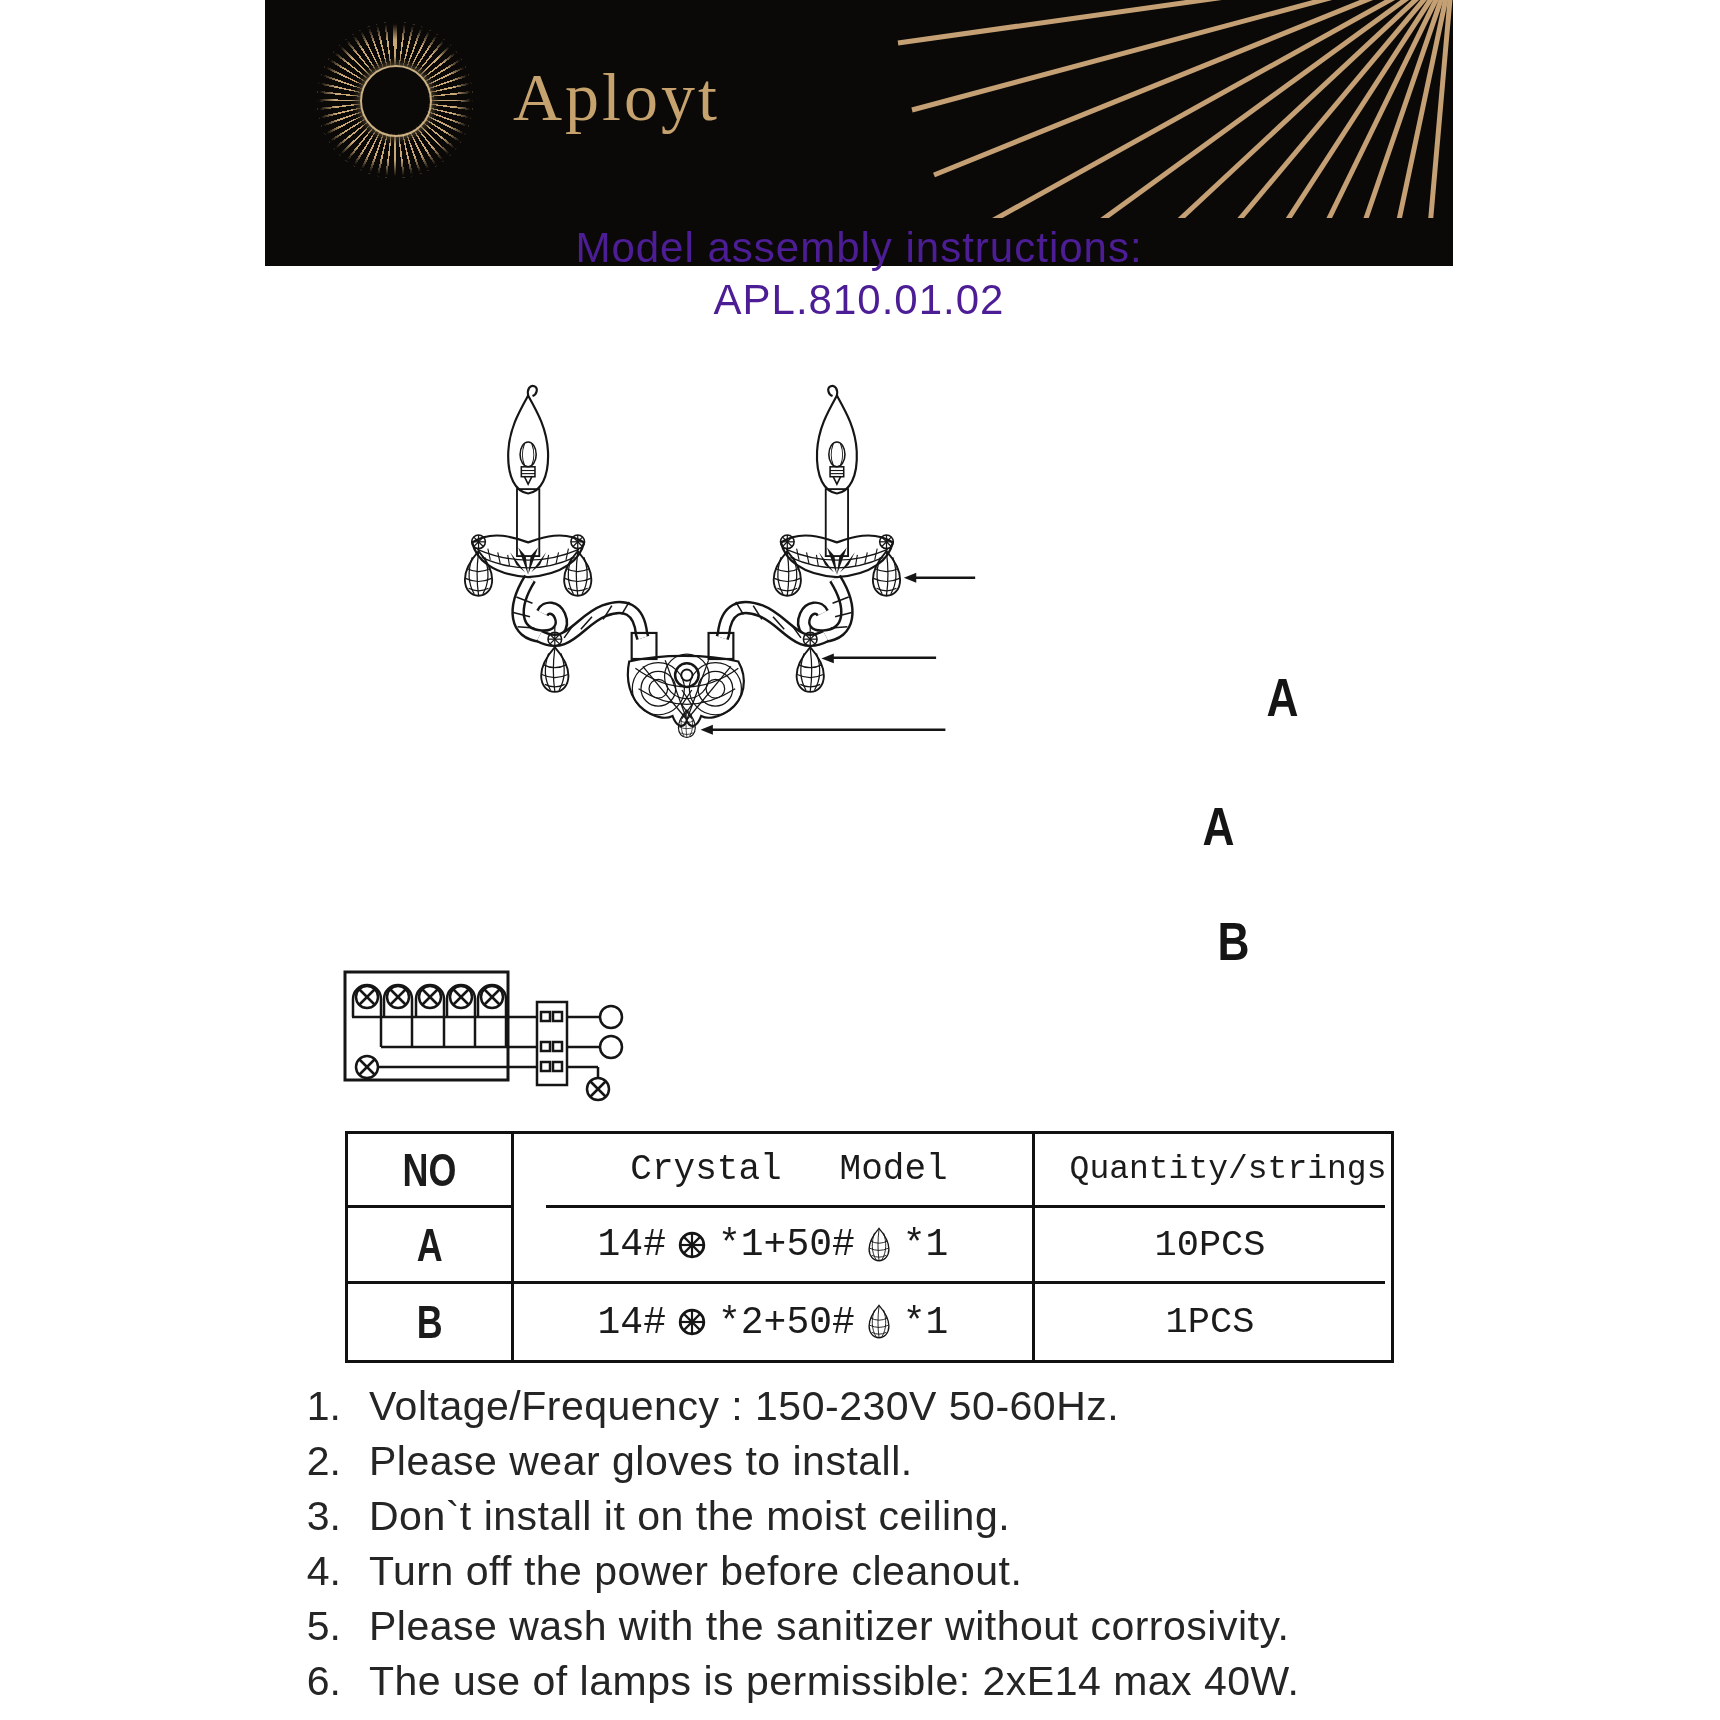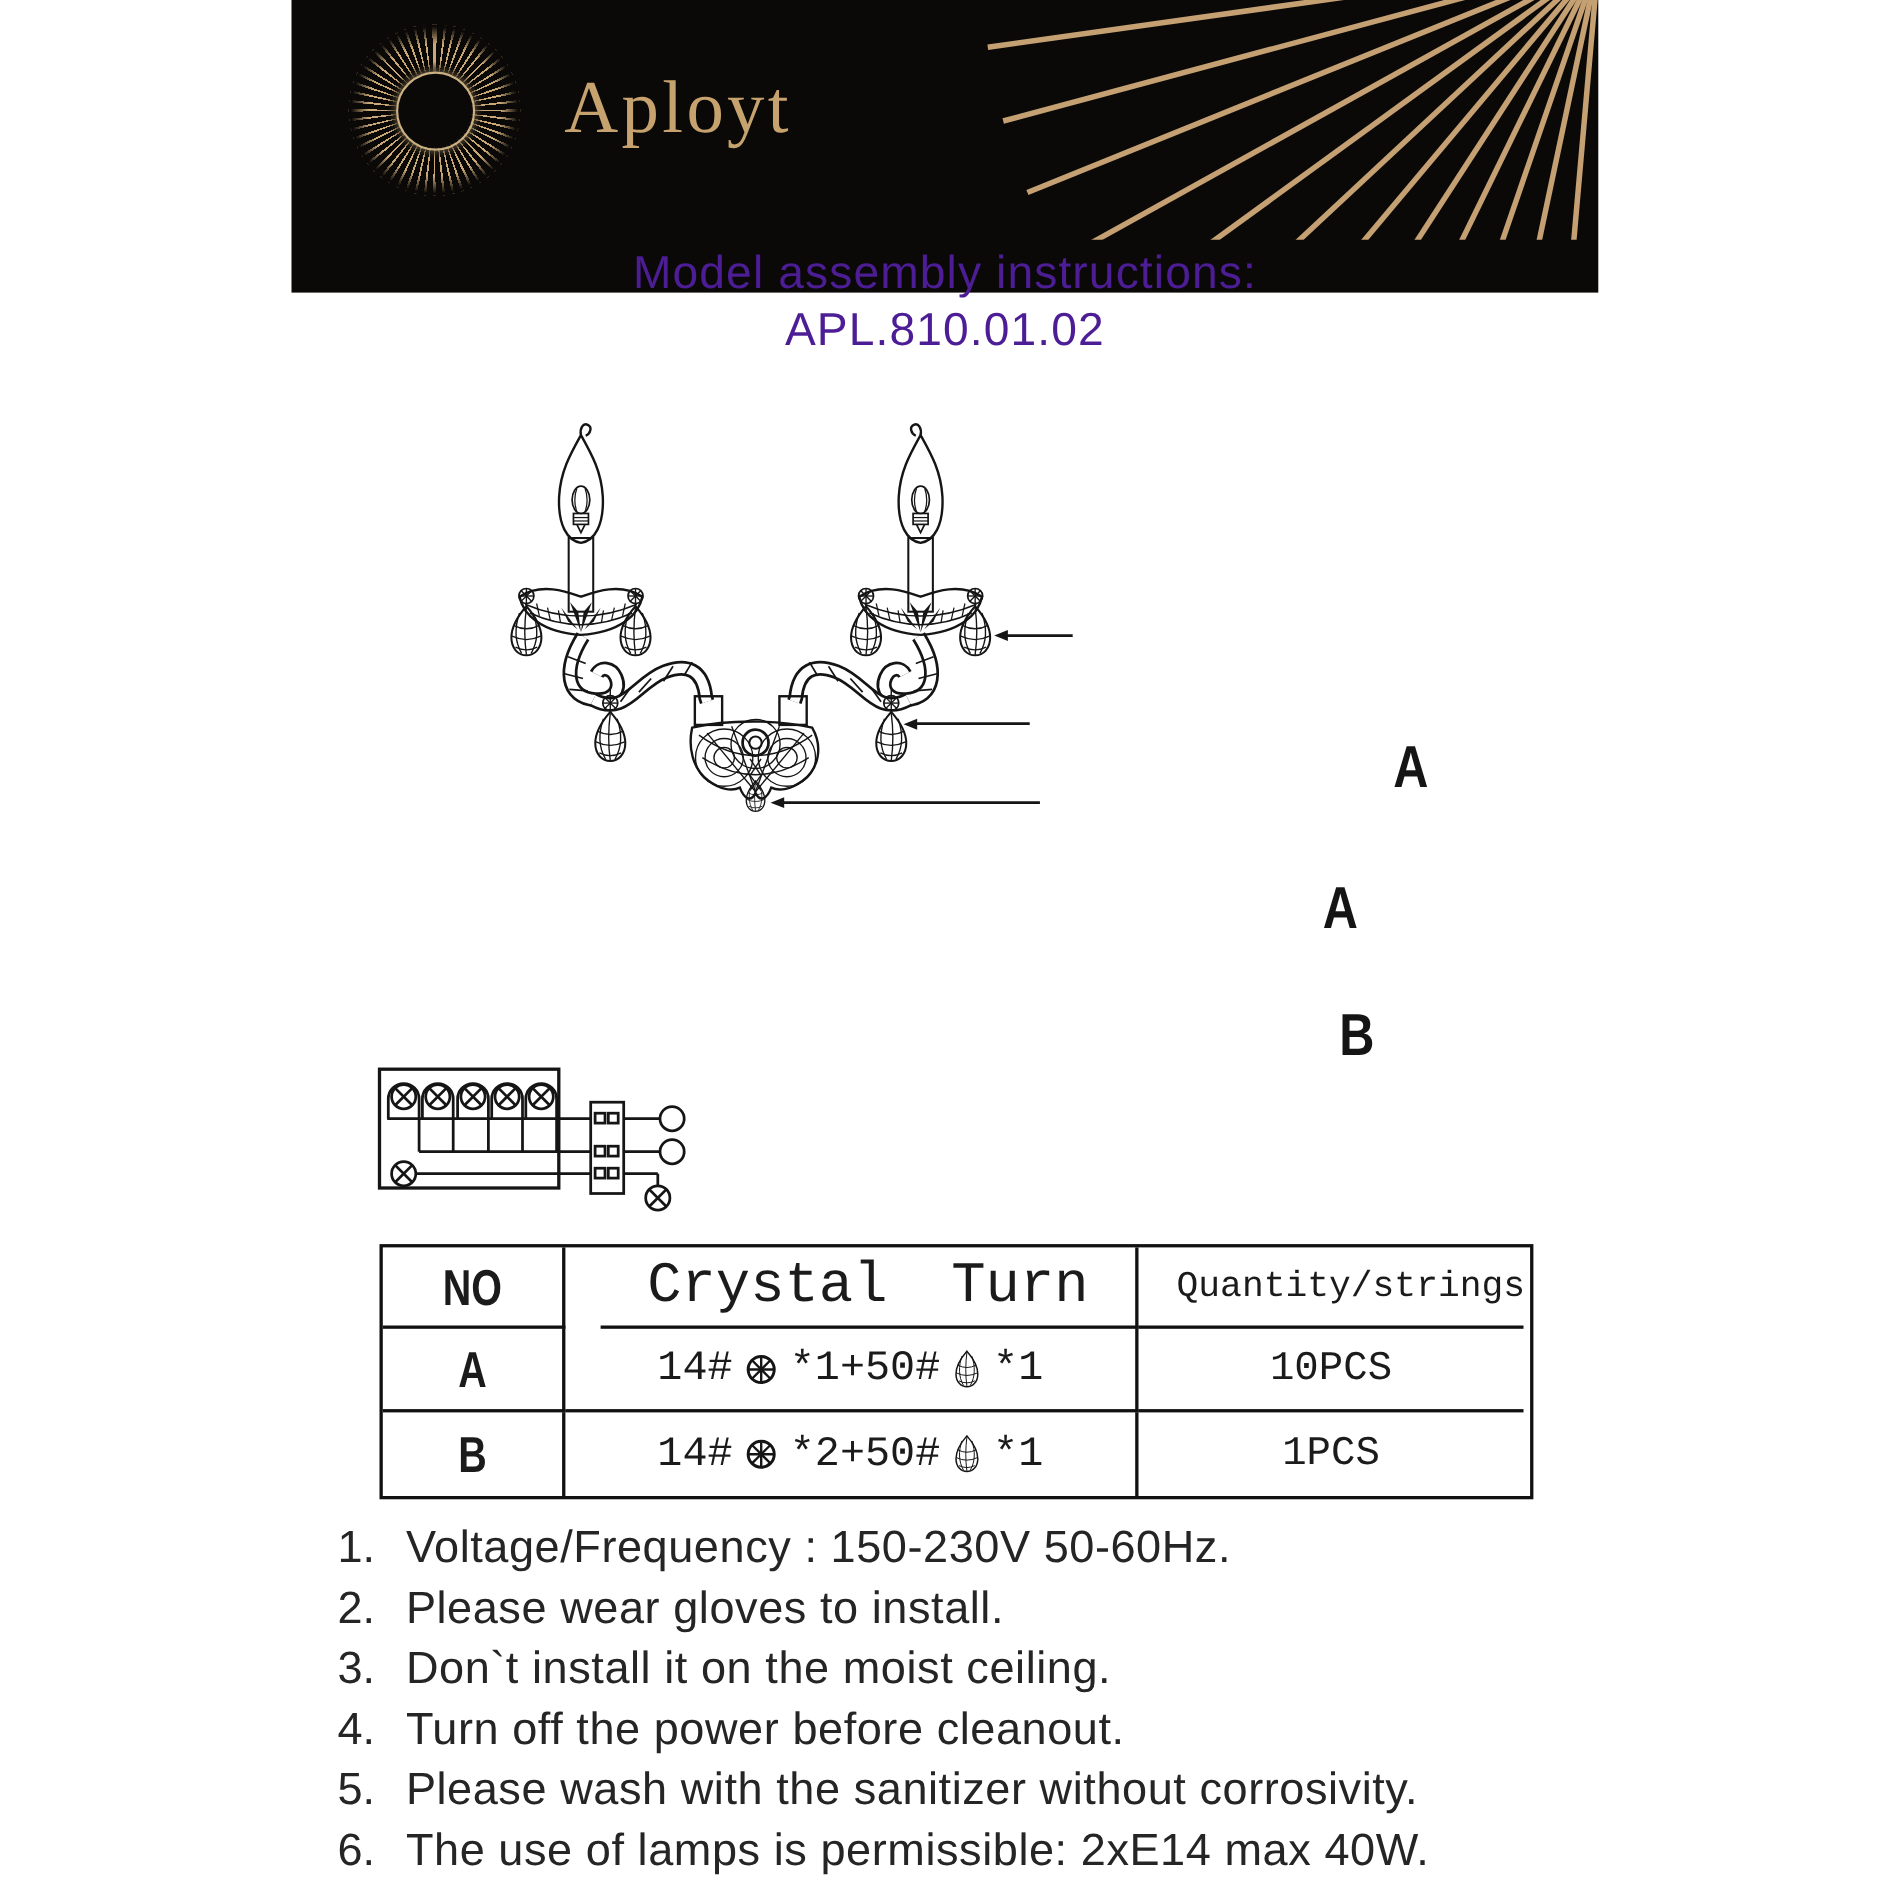--- a/index.html
+++ b/index.html
@@ -35,21 +35,21 @@
   .spec-table{position:absolute;left:345px;top:1131px;width:1043px;border:3px solid #111;
               display:grid;grid-template-columns:166px 521px 350px;grid-template-rows:74px 76px 76px;
               background:#fff;}
   .spec-table .cell{border-right:3px solid #111;border-bottom:3px solid #111;
                     display:flex;align-items:center;justify-content:center;text-align:right;}
   .spec-table .cell.last-col{border-right:none;}
   .spec-table .cell.last-row{border-bottom:none;}
   .th-no,.td-no{font-size:46px;font-weight:700;}
   .th-no span,.td-no span{display:inline-block;transform:scaleX(.78);}
   .mono{font-family:"Liberation Mono",monospace;}
-  .th-crystal{gap:58px;font-size:52px;margin-left:32px;}
+  .th-crystal{gap:58px;font-size:36px;margin-left:32px;}
   .th-qty{font-size:33px;padding-left:36px;}
   .td-crystal{gap:10px;font-size:38px;}
   .td-qty{font-size:37px;}
   .crystal-ic{display:inline-block;margin:0 2px;}
 
   
   .notes{position:absolute;left:285px;top:1383px;width:1200px;}
   .note{display:flex;align-items:flex-start;height:55px;font-size:41px;color:#252525;}
   .note .num{width:56px;text-align:right;margin-right:28px;flex:none;}
   .note .txt{letter-spacing:.5px;white-space:nowrap;}
@@ -275,21 +275,21 @@
       <line x1="606" y1="1081" x2="590" y2="1097"></line>
   </g>
 </svg>
 
 <div class="spec-table">
   <div class="cell th-no">
       <span>NO</span>
     </div>
   <div class="cell th-crystal mono">
     <span>Crystal</span>
-      <span>Turn</span>
+      <span>Model</span>
   </div>
   <div class="cell th-qty mono last-col">
       <span>Quantity/strings</span>
     </div>
 
   <div class="cell td-no">
       <span>A</span>
     </div>
   <div class="cell td-crystal mono">
     <span>14#</span>

